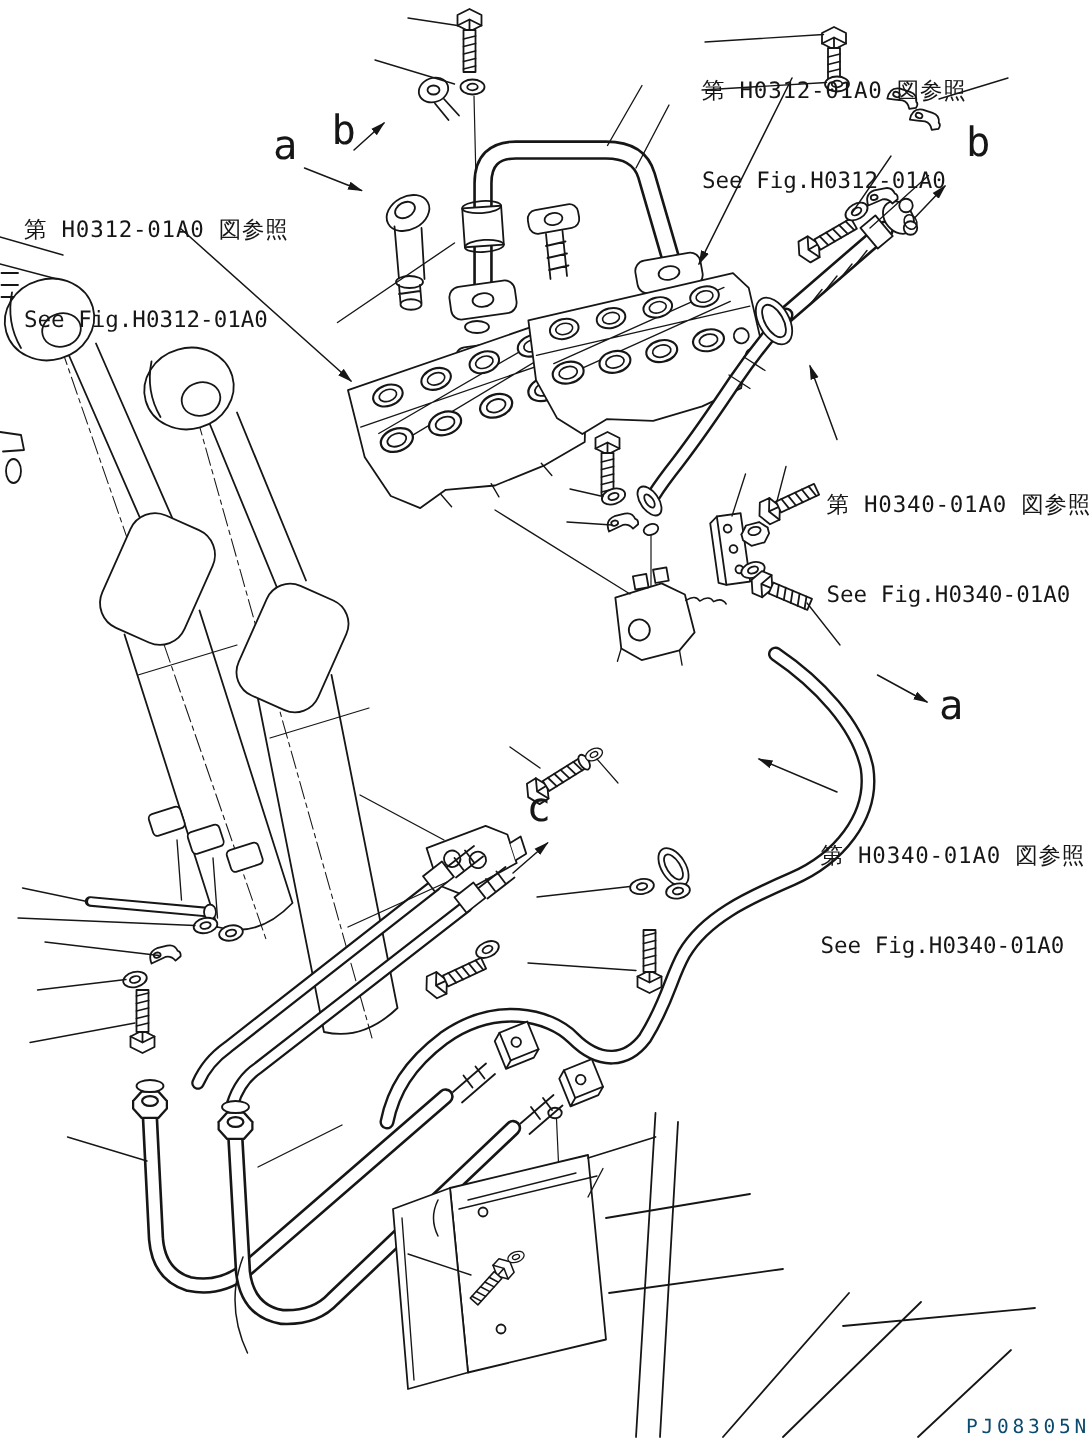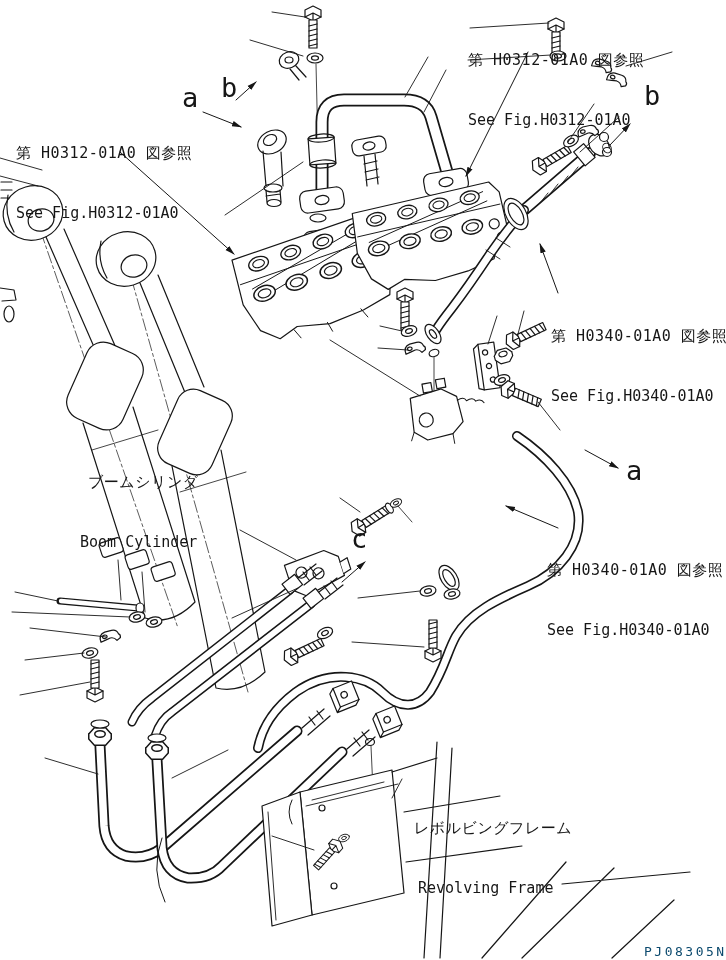--- a/index.html
+++ b/index.html
@@ -387,29 +387,21 @@
   <div class="lbl" style="left:551px;top:286px">
     <div class="jp">第 H0340-01A0 図参照</div>
     <div>See Fig.H0340-01A0</div>
   </div>
 
   <div class="lbl" style="left:547px;top:520px">
     <div class="jp">第 H0340-01A0 図参照</div>
     <div>See Fig.H0340-01A0</div>
   </div>
 
-  <div class="lbl" style="left:80px;top:432px">
-    <div class="jp" style="margin-left:8px">ブームシリンダ</div>
-    <div>Boom Cylinder</div>
-  </div>
-
-  <div class="lbl" style="left:414px;top:778px">
-    <div class="jp">レボルビングフレーム</div>
-    <div style="margin-left:4px">Revolving Frame</div>
-  </div>
+
 
   <div class="viewletter" style="left:182px;top:82px">a</div>
   <div class="viewletter" style="left:221px;top:72px">b</div>
   <div class="viewletter" style="left:644px;top:80px">b</div>
   <div class="viewletter" style="left:626px;top:455px">a</div>
   <div class="viewletter" style="left:351px;top:523px">c</div>
 
   <div class="pjnum" style="left:644px;top:944px">PJ08305N</div>
 
 </div>

